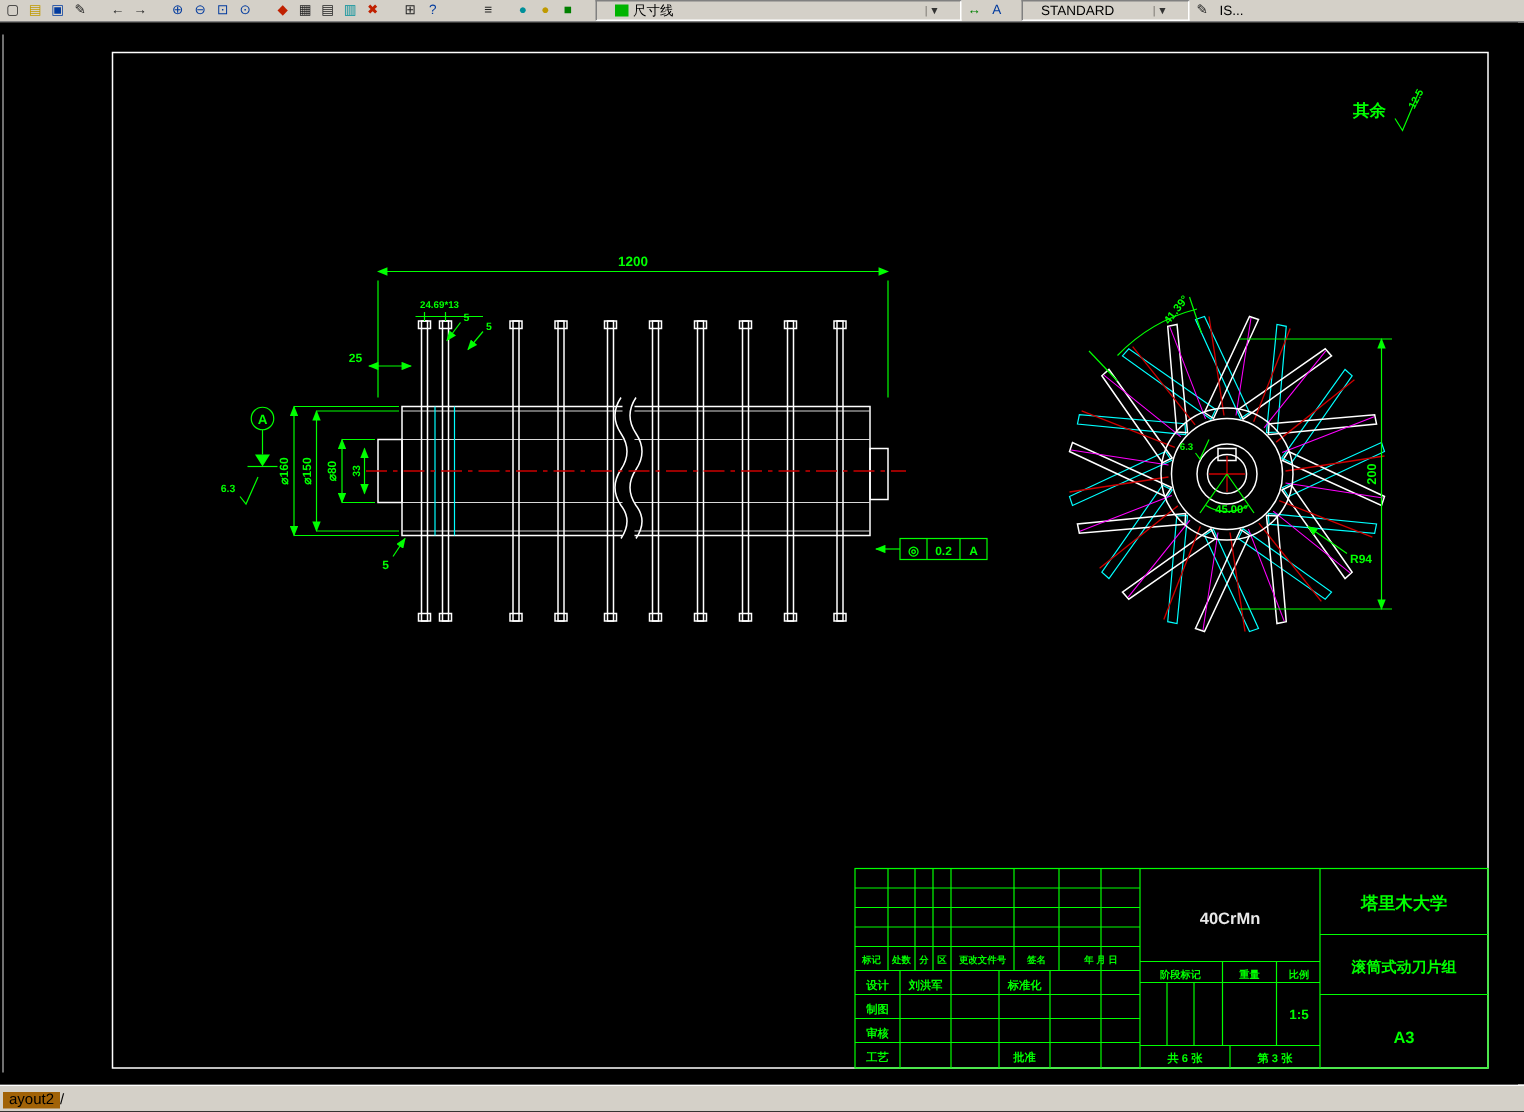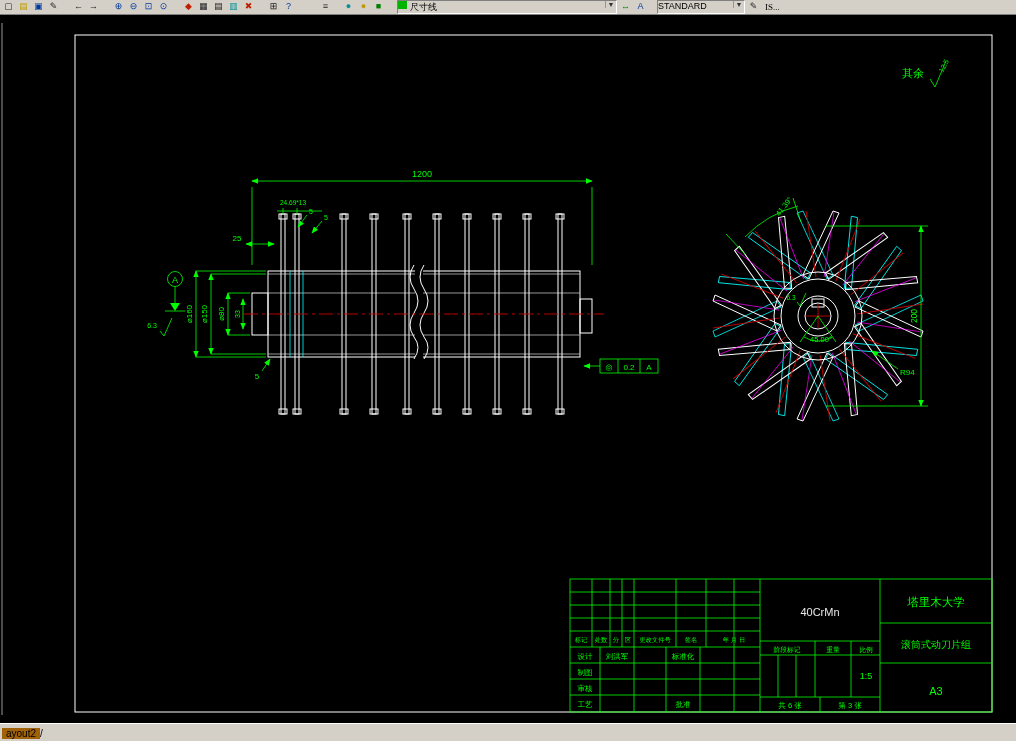--- a/index.html
+++ b/index.html
@@ -2,27 +2,27 @@
 <html><head>
 <meta charset="utf-8">
 <style>
   html,body{margin:0;padding:0;background:#000;}
   #app{position:relative;width:1016px;height:741px;overflow:hidden;background:#000;font-family:"Liberation Sans",sans-serif;}
   
   .toolbar{height:14px;background:#d4d0c8;border-bottom:1px solid #808080;display:flex;align-items:center;padding:0 2px;gap:2px;font-size:9px;}
   .tb-icon{width:13px;height:12px;line-height:11px;text-align:center;font-size:9px;color:#222;cursor:default;flex:0 0 auto;}
   .c-red{color:#c02000}.c-blue{color:#003a9e}.c-cyan{color:#00909a}.c-yellow{color:#c09a00}.c-green{color:#008000}
   .sp6{width:6px;flex:0 0 auto}.sp8{width:8px;flex:0 0 auto}.sp20{width:20px;flex:0 0 auto}
-  .combo{display:flex;align-items:flex-start;height:12px;background:#d4d0c8;border:1px solid;border-color:#808080 #fff #fff #808080;padding:0 0;flex:0 0 auto;color:#000;}
+  .combo{display:flex;align-items:center;height:12px;background:#d4d0c8;border:1px solid;border-color:#808080 #fff #fff #808080;padding:0 12px;flex:0 0 auto;color:#000;}
   .combo .chip{width:9px;height:8px;background:#00b400;margin-right:3px;flex:0 0 auto;}
   .combo .dd{margin-left:auto;font-size:7px;color:#333;width:10px;text-align:center;border-left:1px solid #9a968f;flex:0 0 auto;}
   .combo.dim{width:218px}.combo.std{width:86px}
-  .tb-label{color:#000;font-size:9px;margin-left:3px;white-space:nowrap;font-family:Liberation Serif, serif;}
+  .tb-label{color:#000;font-size:9px;margin-left:3px;white-space:nowrap;}
   
-  .canvas{position:relative;width:1012px;height:708px;background:#000;}
+  .canvas{position:relative;width:1012px;height:708px;background:#000;font-weight:bold;}
   svg{position:absolute;left:0;top:0;}
   .w{stroke:#ffffff;fill:none;stroke-width:1}
   .wthin{stroke:#d8d8d8;fill:none;stroke-width:0.7}
   .g{stroke:#00ff00;fill:none;stroke-width:0.8}
   .c{stroke:#00ffff;fill:none;stroke-width:0.8}
   .r{stroke:#cc0000;fill:none;stroke-width:0.9}
   .m{stroke:#ff00ff;fill:none;stroke-width:0.7}
   .gt{fill:#00ff00;font-family:"Liberation Sans",sans-serif;}
   .wt{fill:#e8e8e8;font-family:"Liberation Sans",sans-serif;}
   .mid{text-anchor:middle}

